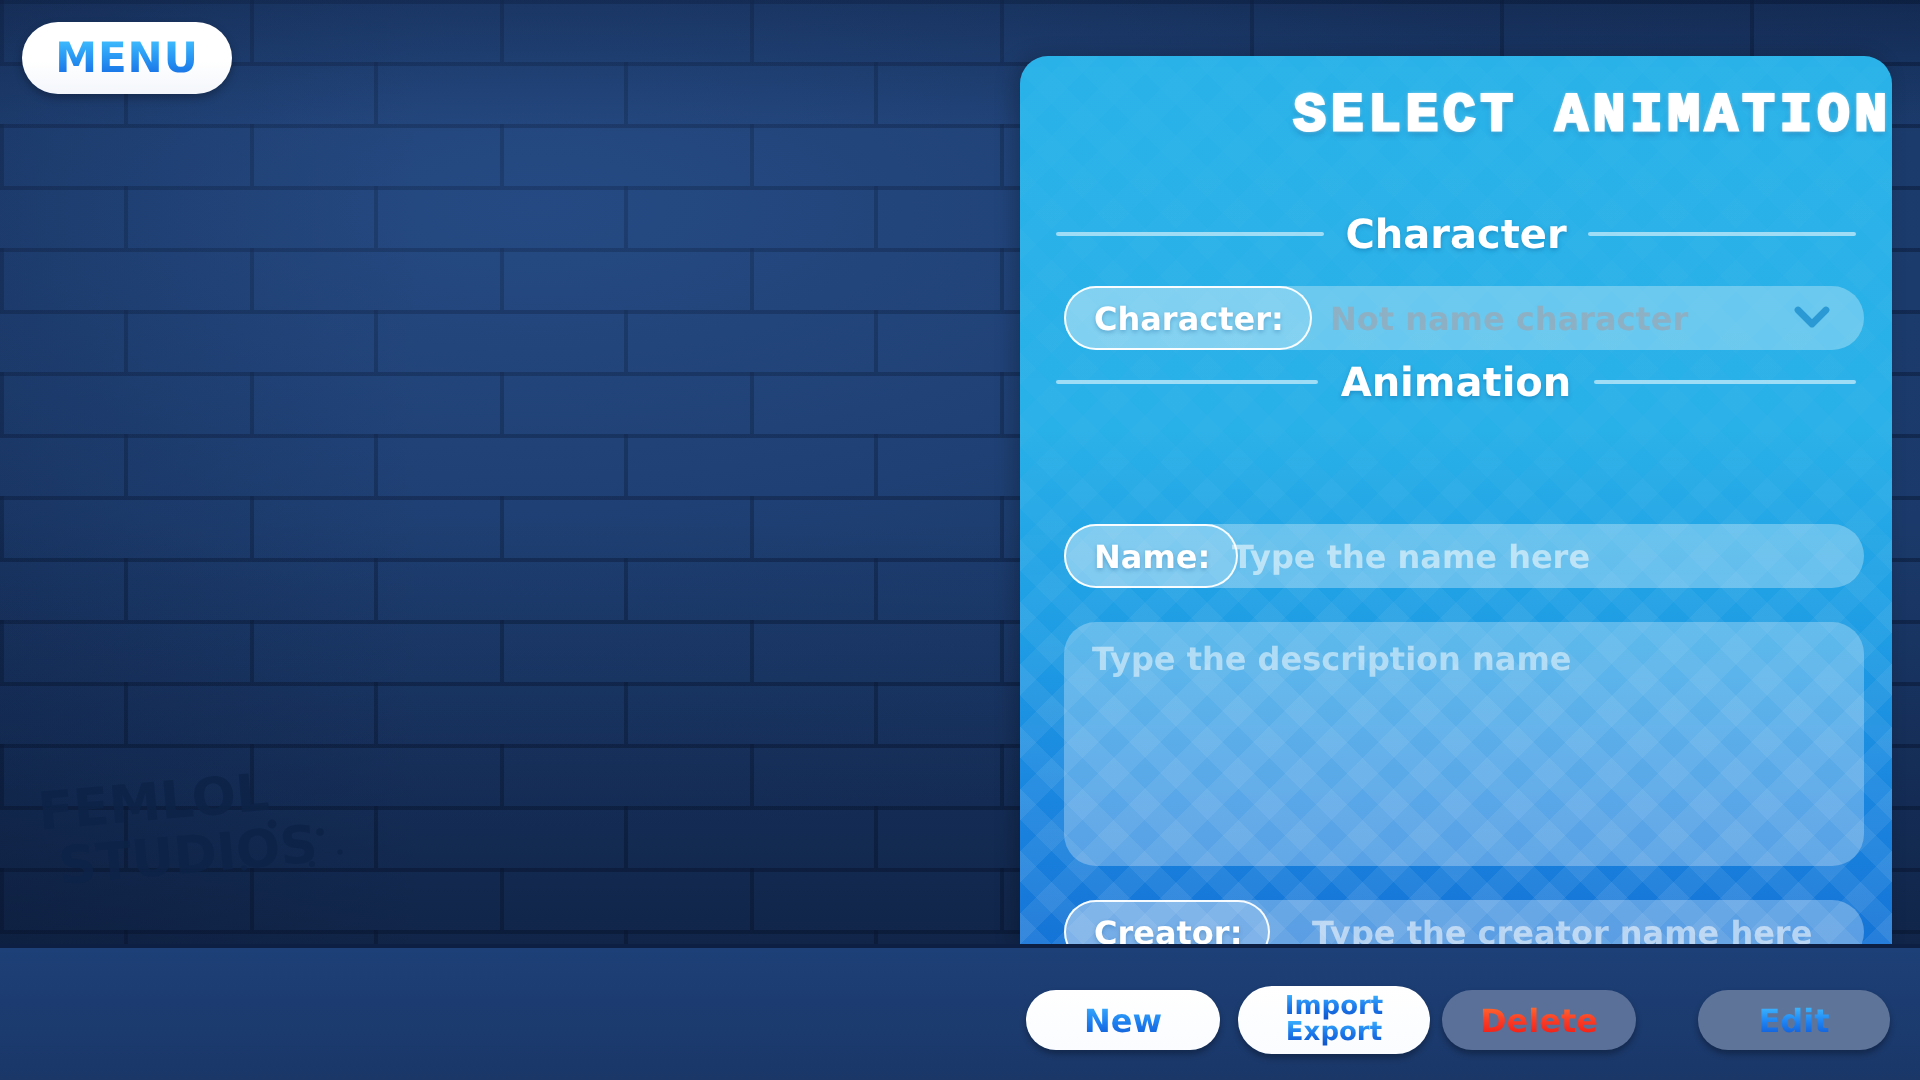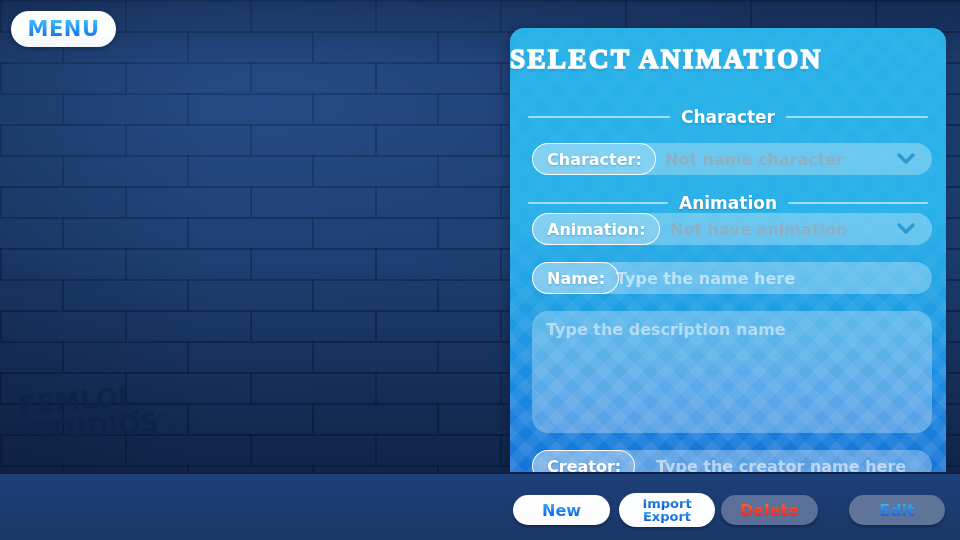--- a/index.html
+++ b/index.html
@@ -144,37 +144,37 @@
     background-image:
       repeating-linear-gradient(45deg, rgba(255,255,255,0.075) 0 11px, rgba(0,0,0,0) 11px 22px),
       repeating-linear-gradient(-45deg, rgba(255,255,255,0.075) 0 11px, rgba(0,0,0,0) 11px 22px);
     -webkit-mask-image:linear-gradient(to bottom, rgba(0,0,0,0.18) 0%, rgba(0,0,0,0.25) 45%, rgba(0,0,0,0.85) 72%, #000 100%);
             mask-image:linear-gradient(to bottom, rgba(0,0,0,0.18) 0%, rgba(0,0,0,0.25) 45%, rgba(0,0,0,0.85) 72%, #000 100%);
     pointer-events:none;
   }
 
   
   #panel-title{
-    position:absolute; left:0; top:16px; width:436px; text-align:left;
-    font-family:Liberation Serif, serif;
+    position:absolute; left:0; top:16px; width:436px; text-align:right;
+    font-family:Liberation Mono, monospace;
     font-weight:bold; font-size:27px; letter-spacing:2.5px;
     color:#ffffff;
     -webkit-text-stroke:1.5px #ffffff;
     text-shadow:0 0 2px rgba(255,255,255,0.9), 0 2px 3px rgba(12,90,150,0.45);
   }
 
   
   .section-div{
     position:absolute; left:18px; width:400px; height:20px;
     display:flex; align-items:center; gap:11px;
   }
   .section-div .rule{ flex:1; height:2px; background:rgba(255,255,255,0.55); border-radius:1px; }
   .section-div .sec-label{
     font-family:"DejaVu Sans", sans-serif;
-    font-weight:bold; font-size:17px; color:#ffffff;
+    font-weight:bold; font-size:20px; color:#ffffff;
     text-shadow:0 1px 2px rgba(10,80,140,0.35);
     white-space:nowrap;
   }
 
   
   .field{
     position:absolute; left:22px; width:400px; height:32px;
     border-radius:16px;
     background:rgba(255,255,255,0.30);
     display:flex; align-items:center;
@@ -251,33 +251,26 @@
   </div>
 
   <div class="field" style="top:87px; margin-top:28px;">
     <div class="field-label">Character:</div>
     <div class="field-value dim" style="margin-left:133px;">Not name character</div>
     <svg class="chevron" viewBox="0 0 20 18">
       <path d="M3 5 L10 12 L17 5" fill="none" stroke="#2b9ad4" stroke-width="3.4" stroke-linecap="round" stroke-linejoin="round"></path>
     </svg>
   </div>
 
-  <div class="section-div" style="top:153px;margin-top:12px;">
+  <div class="section-div" style="top:153px;">
     <div class="rule"></div>
     <div class="sec-label">Animation</div>
     <div class="rule"></div>
   </div>
 
-  <div class="field" style="top:157px; margin-top:28px;">
-    <div class="field-label">Animation:</div>
-    <div class="field-value dim" style="margin-left:138px;">Not have animation</div>
-    <svg class="chevron" viewBox="0 0 20 18">
-      <path d="M3 5 L10 12 L17 5" fill="none" stroke="#2b9ad4" stroke-width="3.4" stroke-linecap="round" stroke-linejoin="round"></path>
-    </svg>
-  </div>
 
   <div class="field" style="top:206px; margin-top:28px;">
     <div class="field-label">Name:</div>
     <div class="field-value" style="margin-left:84px;">Type the name here</div>
   </div>
 
   <div id="desc-box">
     <div id="desc-placeholder">Type the description name</div>
   </div>
 

